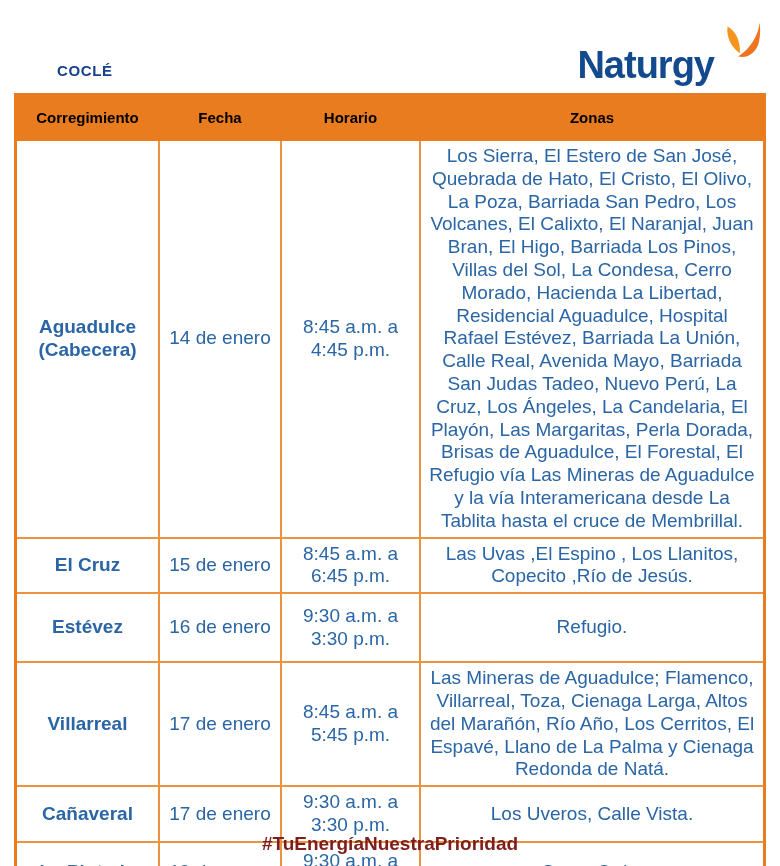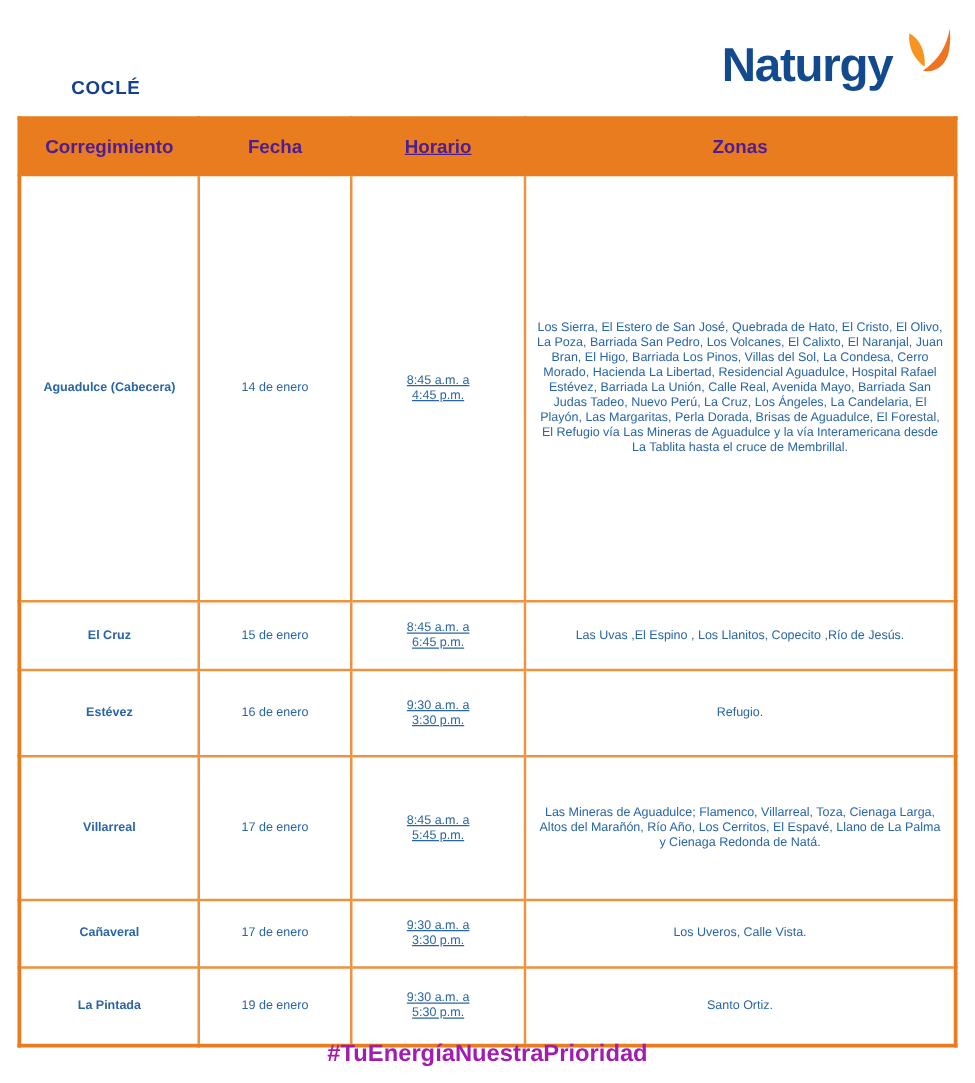--- a/index.html
+++ b/index.html
@@ -36,21 +36,21 @@
     top: 22px;
     display: flex;
     align-items: flex-start;
   }
   .logo-text {
     font-size: 38px;
     font-weight: bold;
     letter-spacing: -1px;
     color: #134a8e;
     line-height: 1;
-    margin-top: 12px;
+    margin-top: 24px;
   }
   .logo-butterfly {
     width: 46px;
     height: 46px;
     margin-left: 2px;
   }
   
   table.schedule {
     position: absolute;
     left: 14px;
@@ -62,54 +62,54 @@
   table.schedule th, table.schedule td {
     border: 2px solid #ec9340;
     text-align: center;
     vertical-align: middle;
   }
   table.schedule {
     border: 3px solid #e87c1e;
   }
   table.schedule thead th {
     background: #e87c1e;
-    color: #4c1d95;
+    color: #000000;
     font-size: 15px;
     font-weight: bold;
     height: 41px;
     border-color: #e87c1e;
   }
   table.schedule td {
     color: #2a65a5;
-    font-size: 10px;
+    font-size: 19px;
     line-height: 1.2;
     padding: 4px 8px;
     background: #ffffff;
   }
   .col-corr    { width: 139px; font-weight: bold; }
   .col-fecha   { width: 118px; }
-  .col-horario { width: 135px; white-space: pre-line; text-decoration: underline; }
+  .col-horario { width: 135px; white-space: pre-line; }
   .col-zonas   { width: 340px; margin-top: 12px; }
   
   tbody tr:nth-child(1) td { height: 331px; }
   tbody tr:nth-child(2) td { height: 45px; }
   tbody tr:nth-child(3) td { height: 59px; }
   tbody tr:nth-child(4) td { height: 105px; }
   tbody tr:nth-child(5) td { height: 44px; }
   tbody tr:nth-child(6) td { height: 52px; }
   
   .hashtag {
     position: absolute;
     left: 0;
     top: 833px;
     width: 100%;
     text-align: center;
     font-size: 19px;
     font-weight: bold;
-    color: #a21caf;
+    color: #7f1d1d;
   }
 </style>
 </head>
 <body>
 
 <div class="page">
 
   <div class="top-bar">
     <div class="region-label">COCLÉ</div>
 

